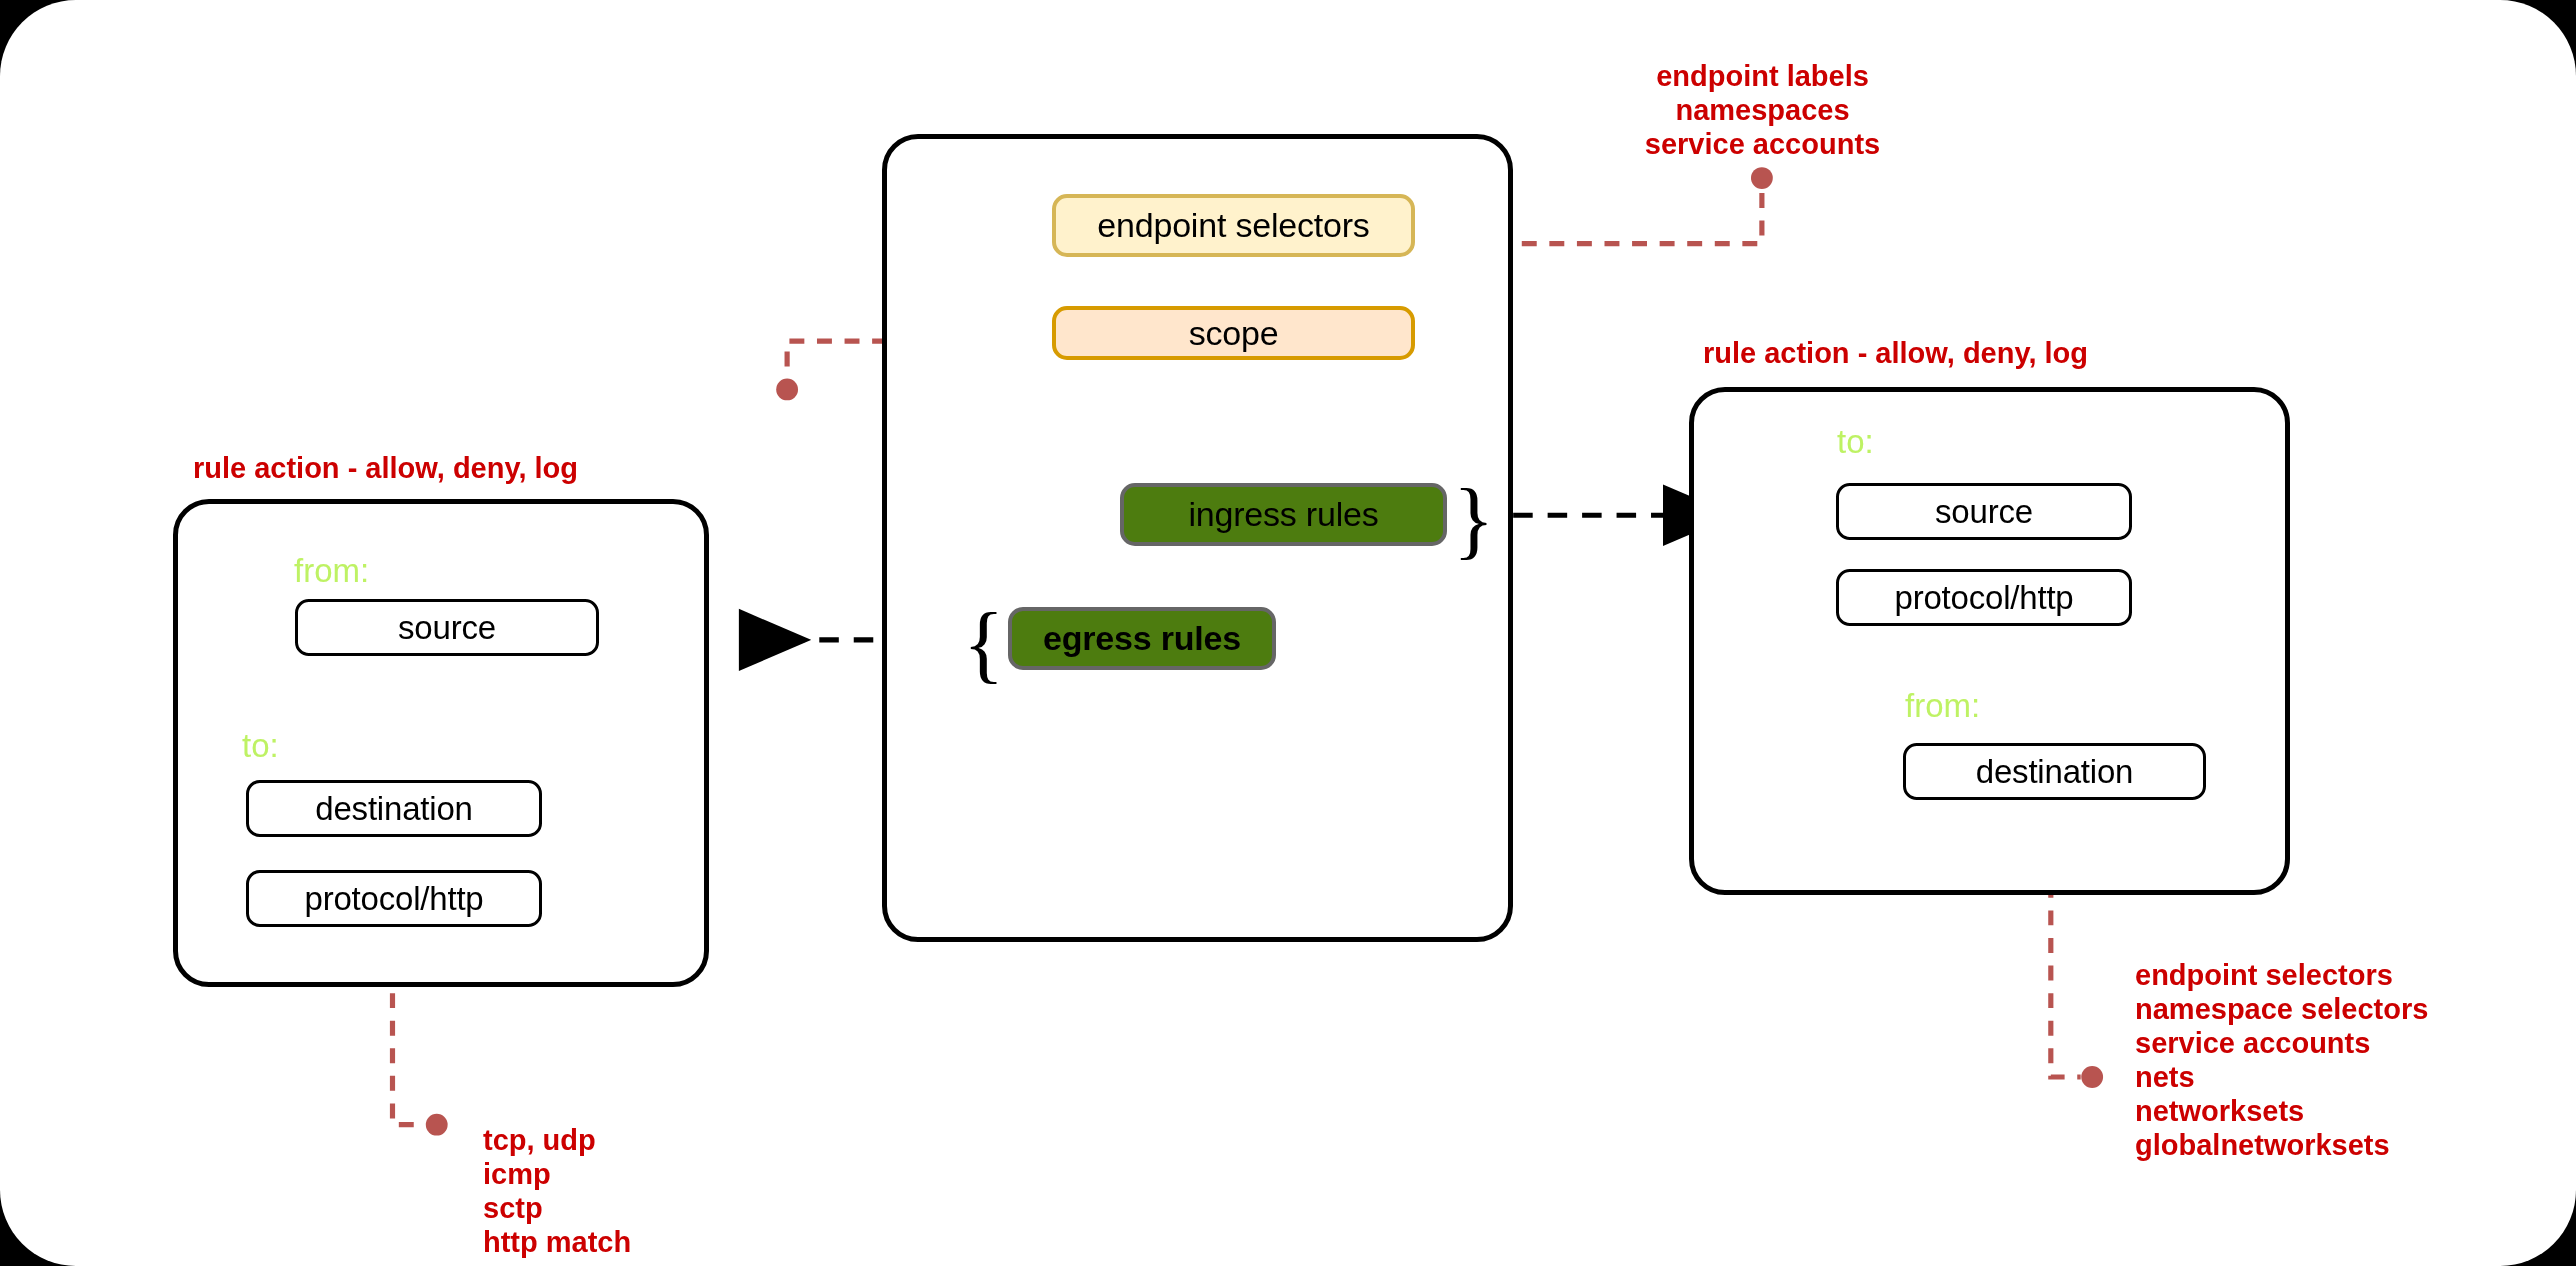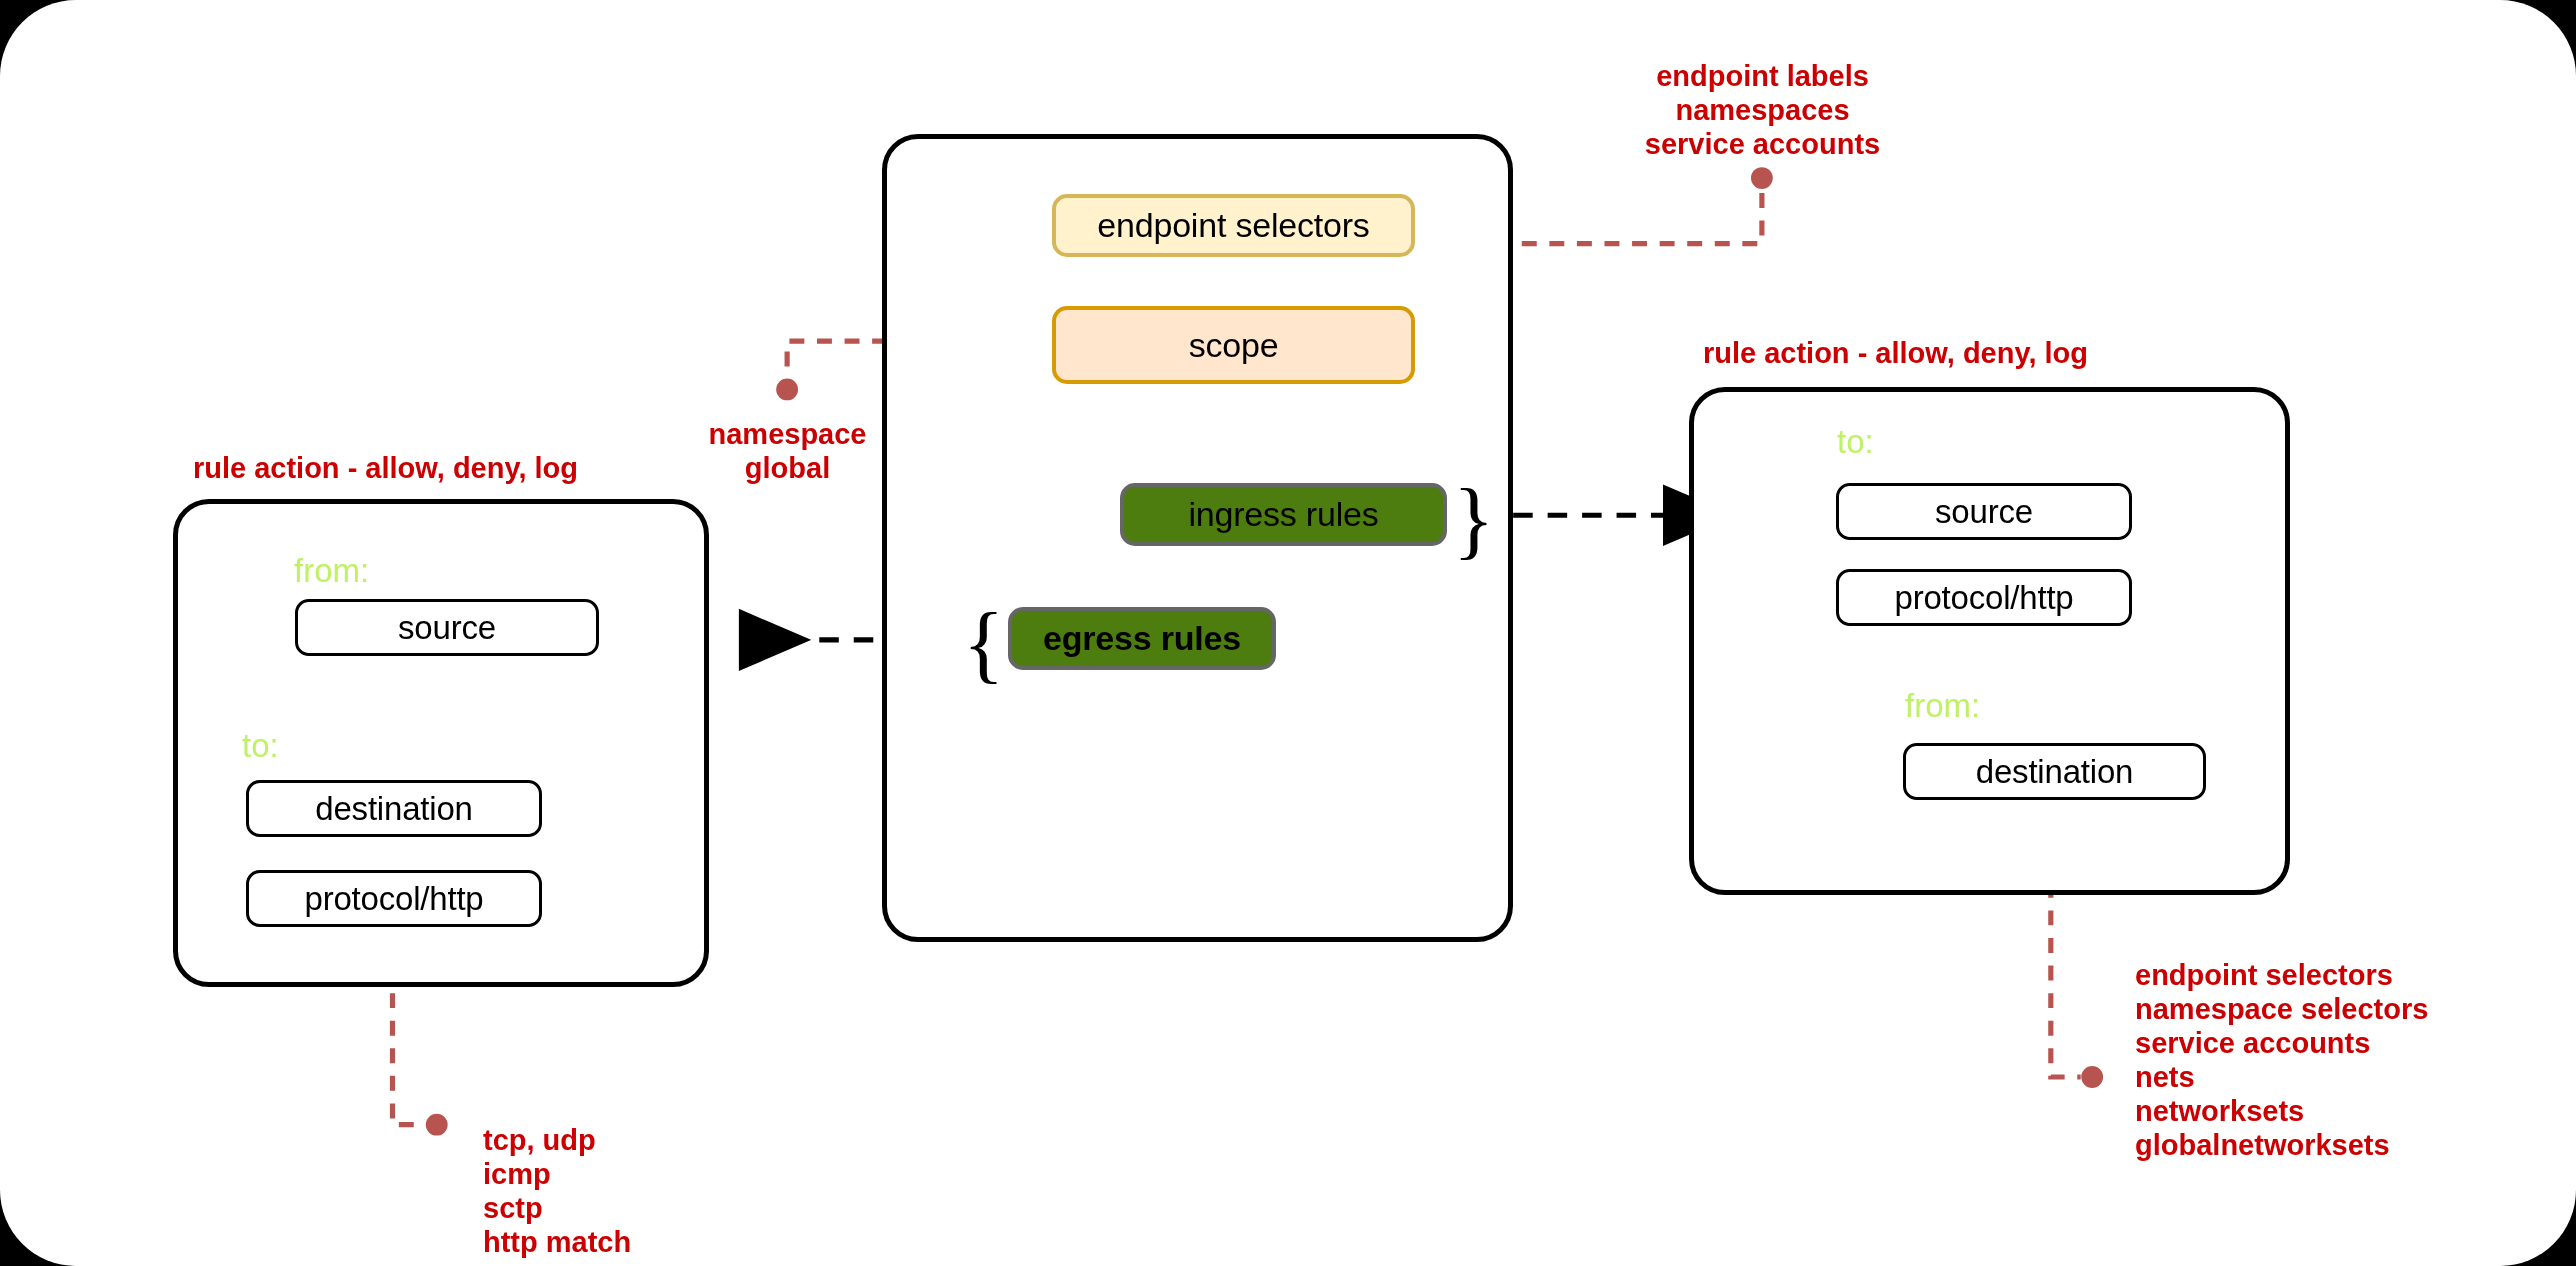--- a/index.html
+++ b/index.html
@@ -150,21 +150,21 @@
       <circle cx="3642" cy="1875" r="19" fill="#b85450"></circle>
     </g>
   </svg>
 
   <div class="container-box" style="left:882px; top:134px; width:631px; height:808px;"></div>
 
   <div class="hl-box hl-yellow" style="left:1052px; top:194px; width:363px; height:63px;">
     <span>endpoint selectors</span>
   </div>
 
-  <div class="hl-box hl-orange" style="left:1052px; top:306px; width:363px; height:78px;justify-content:center;">
+  <div class="hl-box hl-orange" style="left:1052px; top:306px; width:363px; height:54px;justify-content:center;">
     <span>scope</span>
   </div>
 
   <div class="hl-box hl-grey" style="left:1120px; top:483px; width:327px; height:63px;">
     <span>ingress rules</span>
   </div>
   <div class="brace" style="left:1453px; top:476px;">}</div>
 
   <div class="hl-box hl-grey" style="left:1008px; top:607px; width:268px; height:63px;font-weight:bold;">
     <span>egress rules</span>
@@ -214,17 +214,15 @@
 namespace selectors
 service accounts
 nets
 networksets
 globalnetworksets</div>
 
   <div class="annot center" style="left:1590px; top:60px; width:345px;">endpoint labels
 namespaces
 service accounts</div>
 
-  <div class="annot center" style="left:615px; top:418px; width:345px;">namespace
-global</div>
 
 </div>
 
 
 </body></html>

